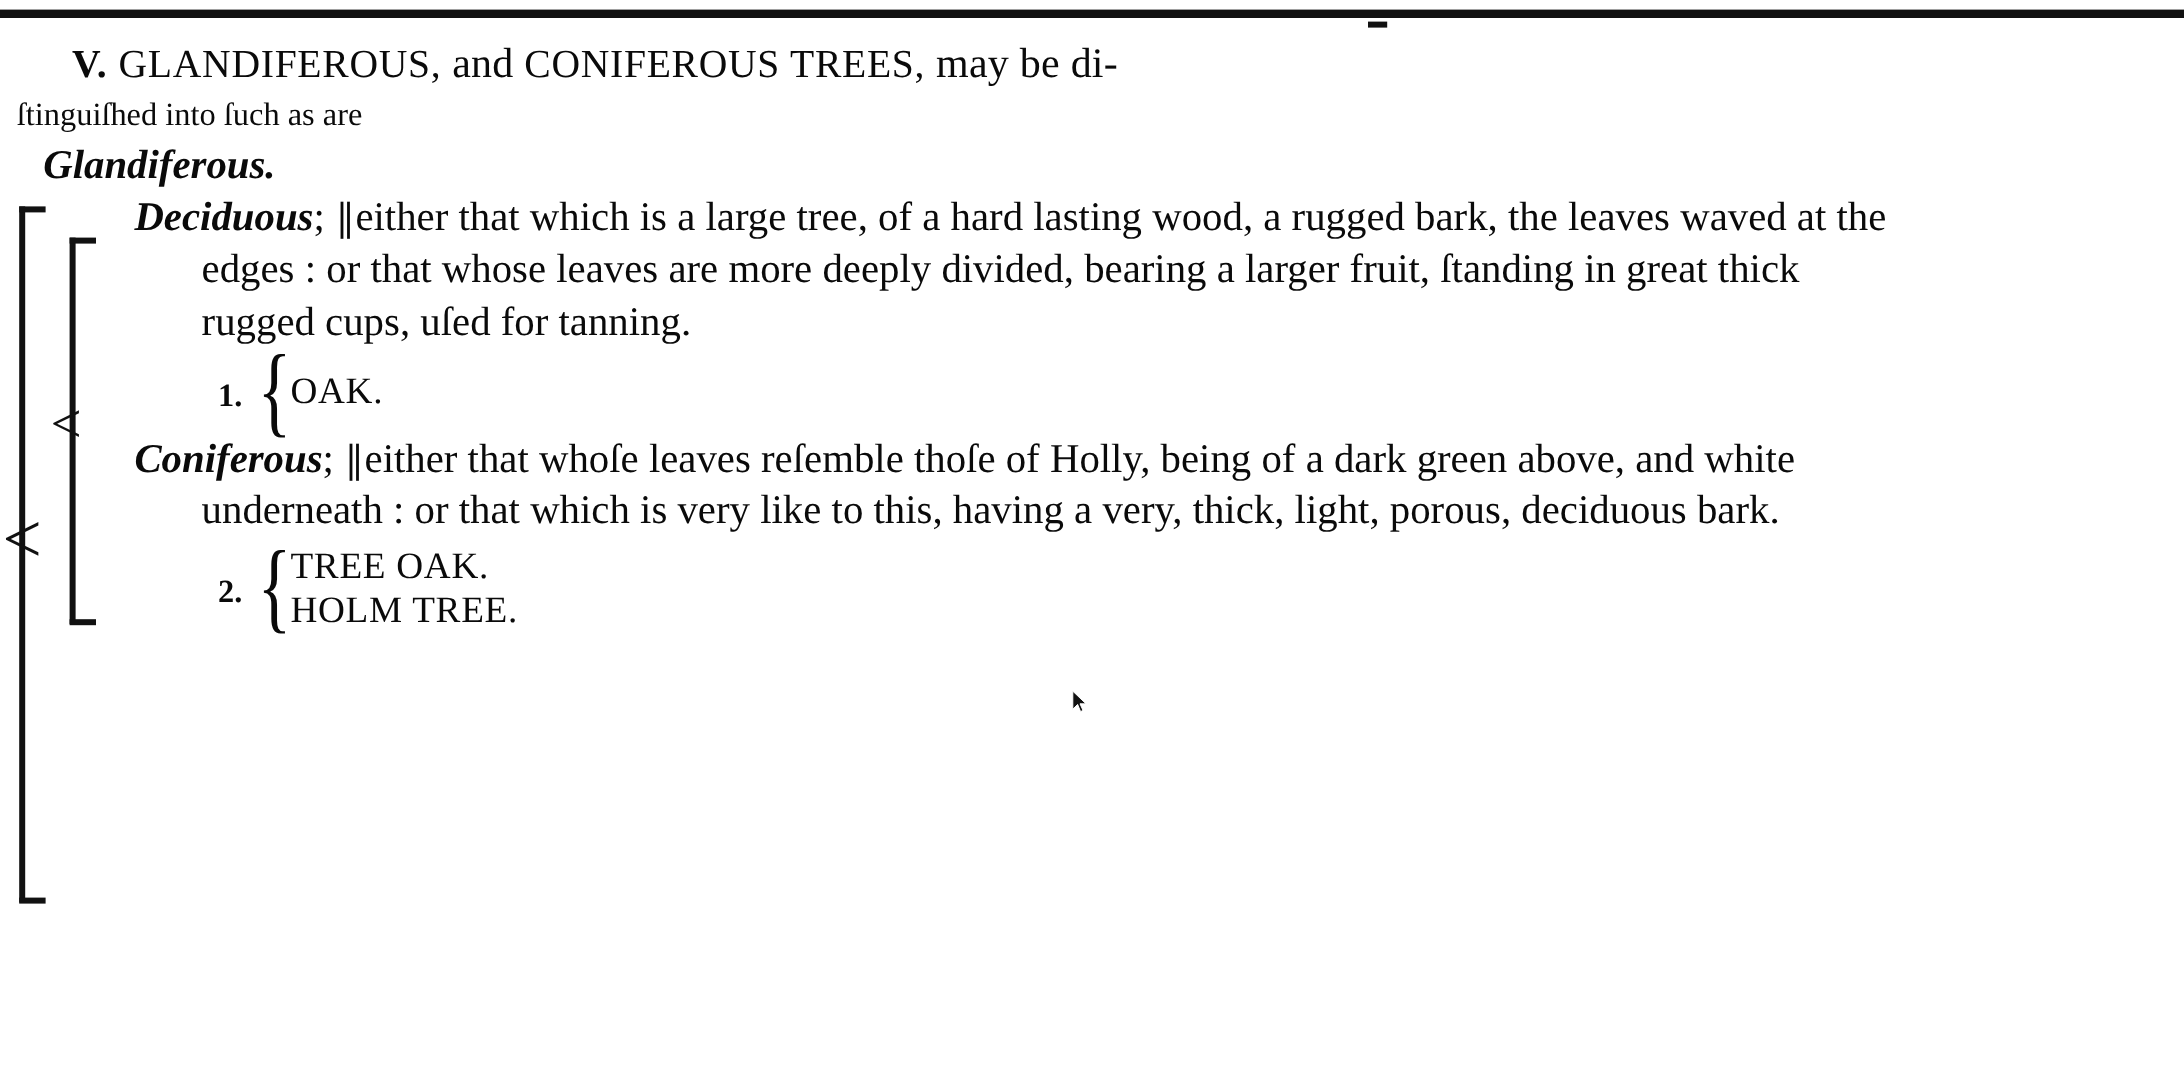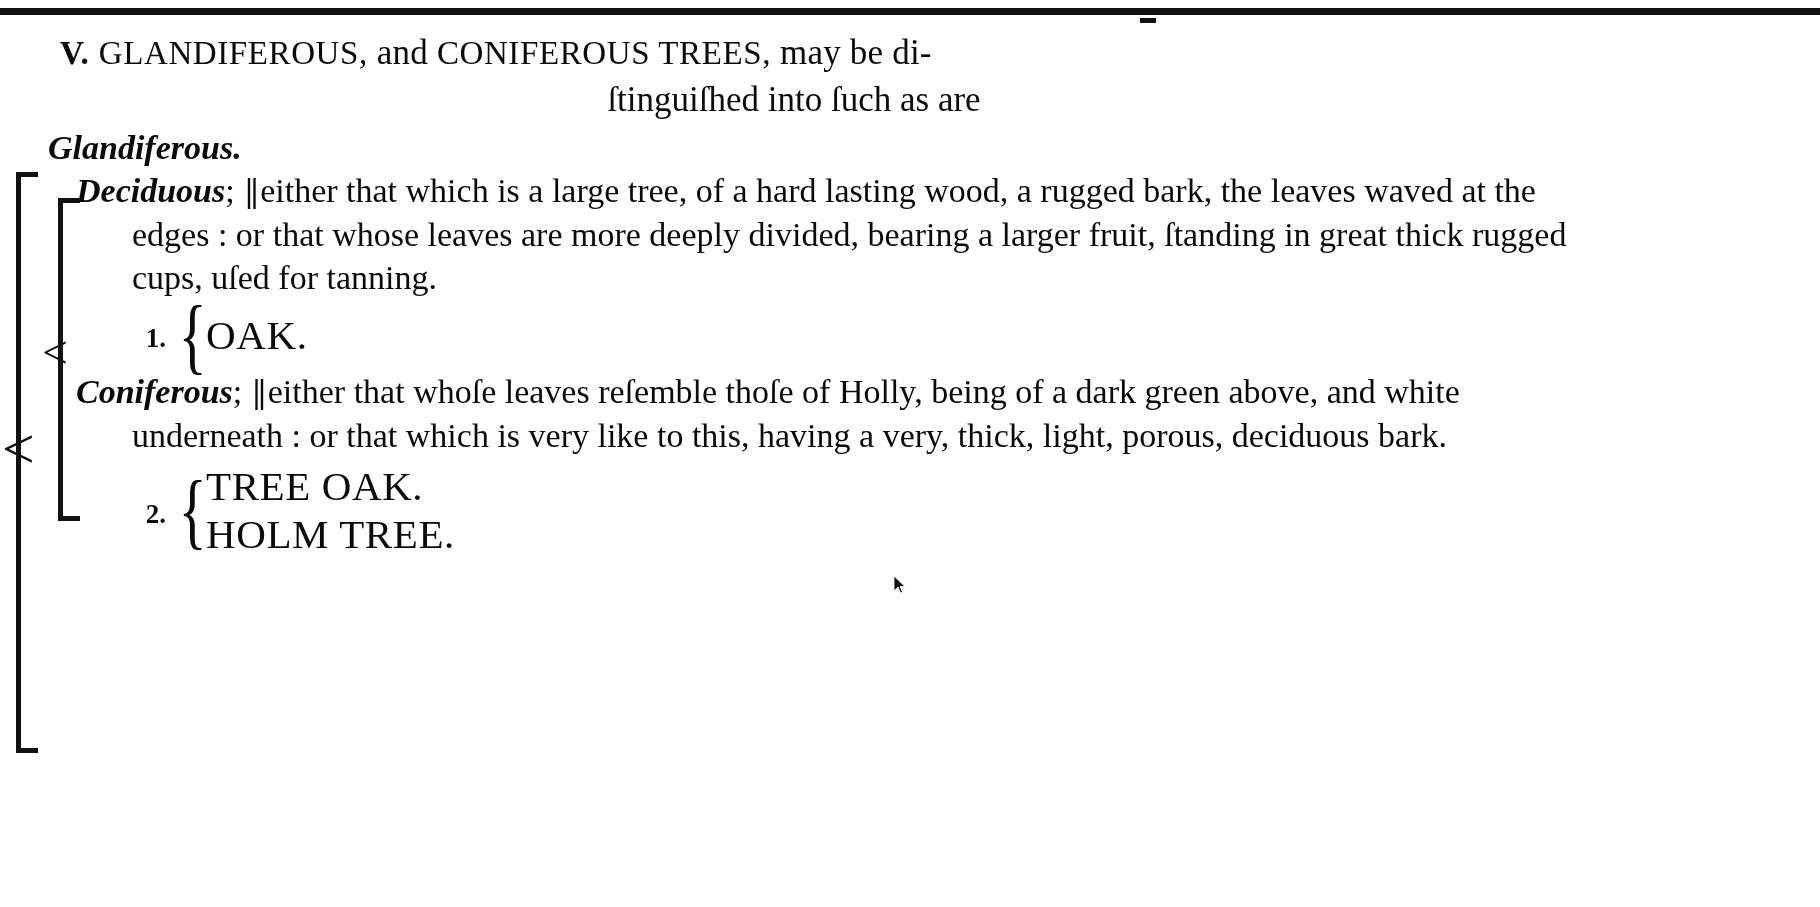--- a/index.html
+++ b/index.html
@@ -67,36 +67,35 @@
   .heading .roman {
     font-weight: bold;
     font-size: 33px;
     letter-spacing: 1px;
   }
   .heading .caps {
     font-size: 33px;
     letter-spacing: 0.6px;
   }
   .cont-line {
-    font-size: 35px;
+    font-size: 27px;
     line-height: 1.2;
     margin: 0 0 6px 0;
-    text-align: center;
   }
 
   .lvl1 {
-    margin-left: 34px;
+    margin-left: 22px;
     font-size: 34px;
     font-style: italic;
     font-weight: bold;
     line-height: 1.25;
   }
 
   .block {
-    margin-left: 62px;
+    margin-left: 98px;
     position: relative;
   }
 
   .para {
     font-size: 34px;
     line-height: 1.28;
     margin: 0;
     text-indent: 0;
     padding-left: 0;
   }
@@ -135,21 +134,21 @@
     font-family: "Liberation Serif", serif;
     transform: scaleX(0.7);
     transform-origin: center;
     width: 30px;
     text-align: center;
   }
   .species .names {
     padding-left: 2px;
   }
   .species .names div {
-    font-size: 41px;
+    font-size: 31px;
     line-height: 1.17;
     letter-spacing: 0.6px;
   }
 
   
   .leftbrace {
     position: absolute;
     font-family: "Liberation Serif", serif;
     line-height: 1;
     color: #111;

